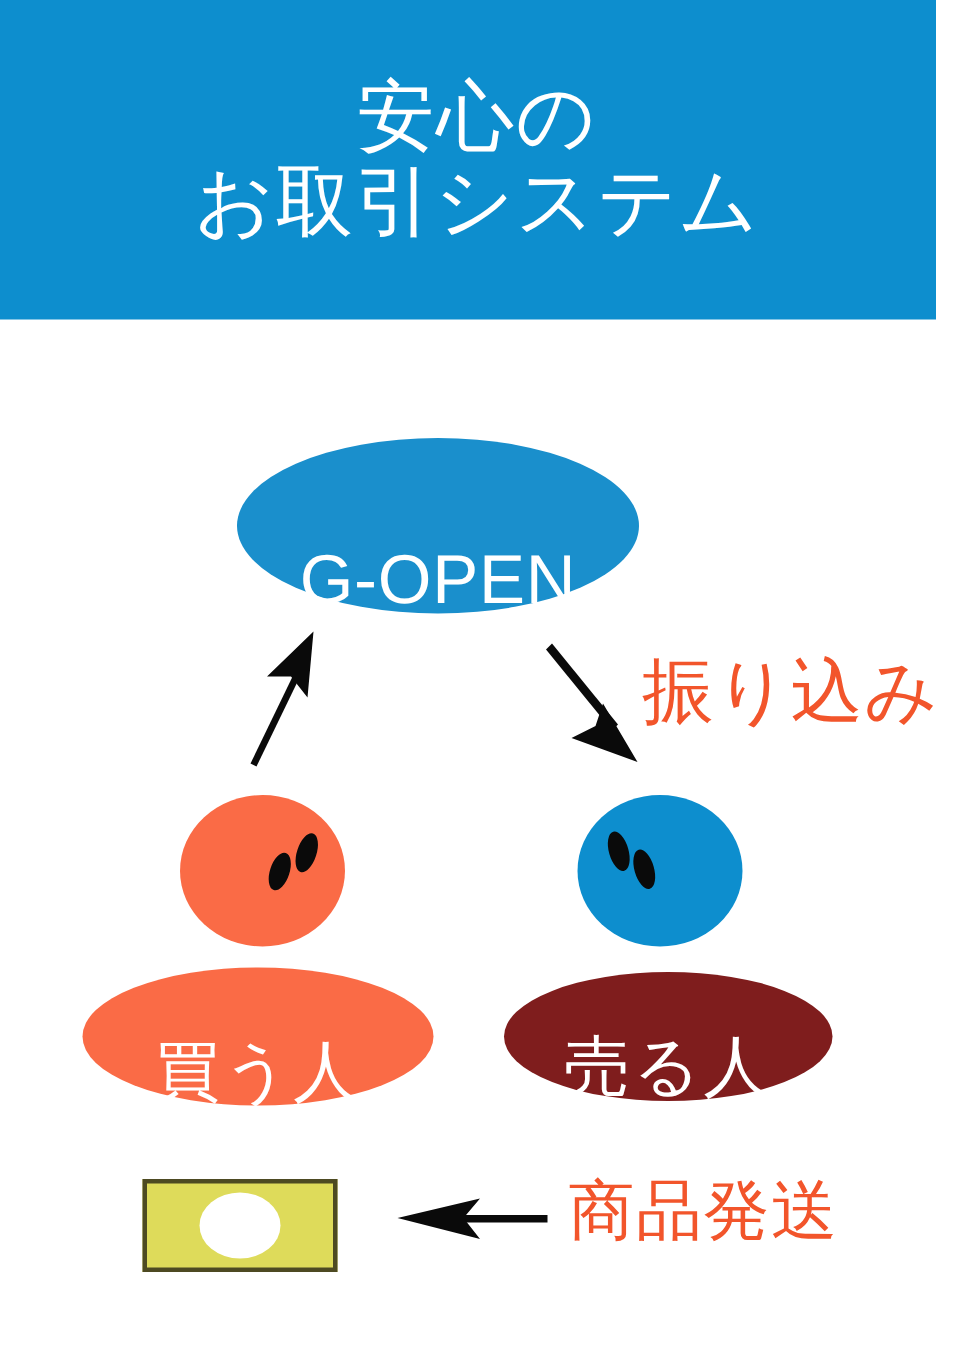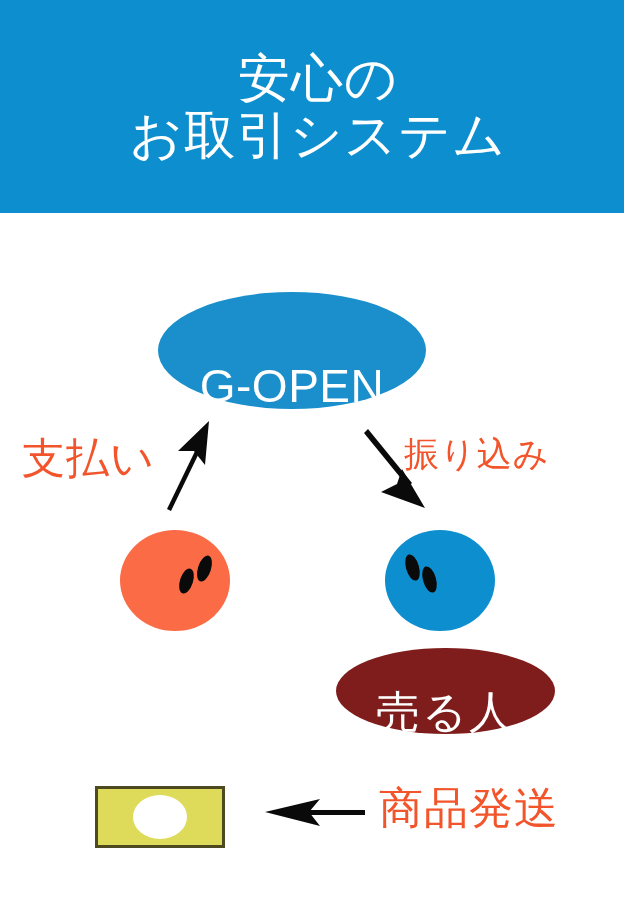--- a/index.html
+++ b/index.html
@@ -148,23 +148,23 @@
     line-height: 1;
     font-family: "DejaVu Sans", "Liberation Sans", sans-serif;
   }
   #label-payment {
     left: 22px;
     top: 437px;
     font-size: 43px;
     letter-spacing: 1px;
   }
   #label-transfer {
-    left: 404px;
+    left: 428px;
     top: 437px;
-    font-size: 35px;
+    font-size: 48px;
     letter-spacing: 1px;
   }
   #label-shipping {
     left: 379px;
     top: 786px;
     font-size: 44px;
     letter-spacing: 1px;
   }
 
   
@@ -205,36 +205,38 @@
 
   <div class="banner">
     <div class="banner-line banner-line-1">安心の</div>
     <div class="banner-line banner-line-2">お取引システム</div>
   </div>
 
   <div class="ellipse" id="node-gopen">
     <span class="ellipse-label">G-OPEN</span>
   </div>
 
-  <div class="flow-label" id="label-payment">支払い</div>
 
   <div class="flow-label" id="label-transfer">振り込み</div>
 
   <div class="flow-label" id="label-shipping">商品発送</div>
 
   <div class="face" id="face-buyer">
     <span class="eye eye-1"></span>
     <span class="eye eye-2"></span>
   </div>
 
   <div class="face" id="face-seller">
     <span class="eye eye-1"></span>
     <span class="eye eye-2"></span>
   </div>
 
+  <div class="ellipse" id="node-buyer-label">
+    <span class="ellipse-label">買う人</span>
+  </div>
 
   <div class="ellipse" id="node-seller-label">
     <span class="ellipse-label">売る人</span>
   </div>
 
   <div id="package-box">
     <span class="package-hole"></span>
   </div>
 
   <svg id="arrow-layer" viewBox="0 0 636 900">

